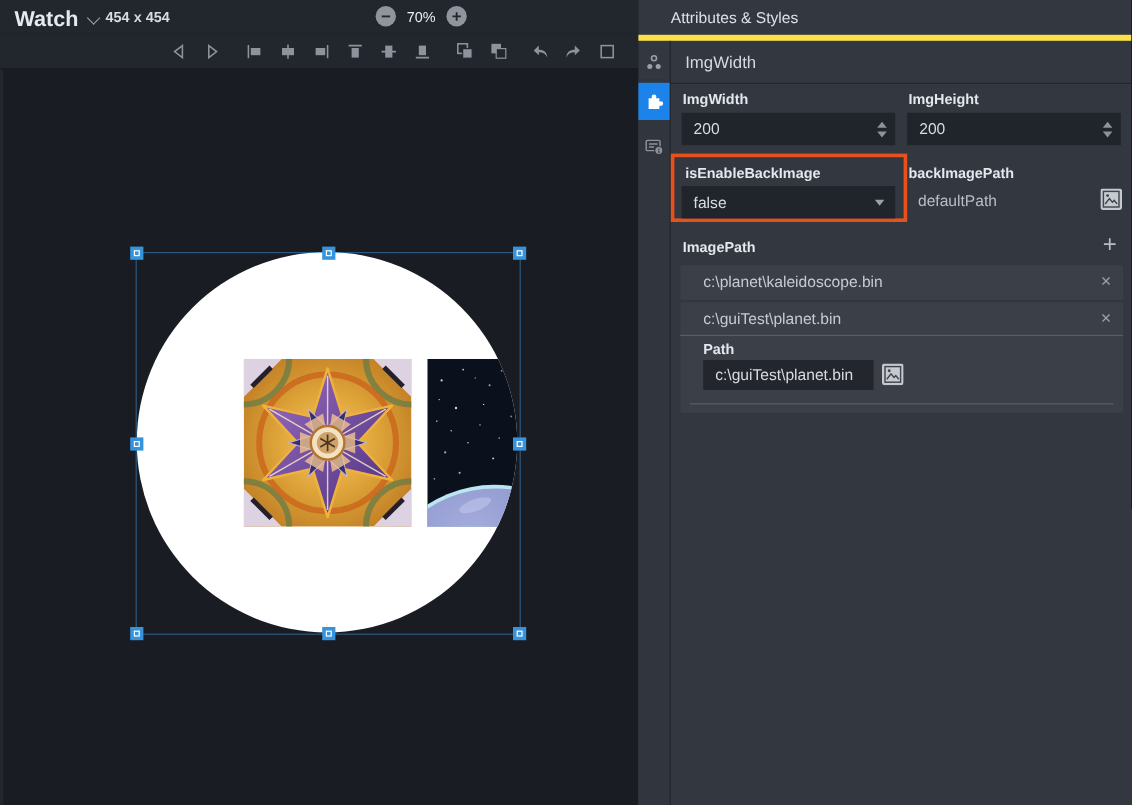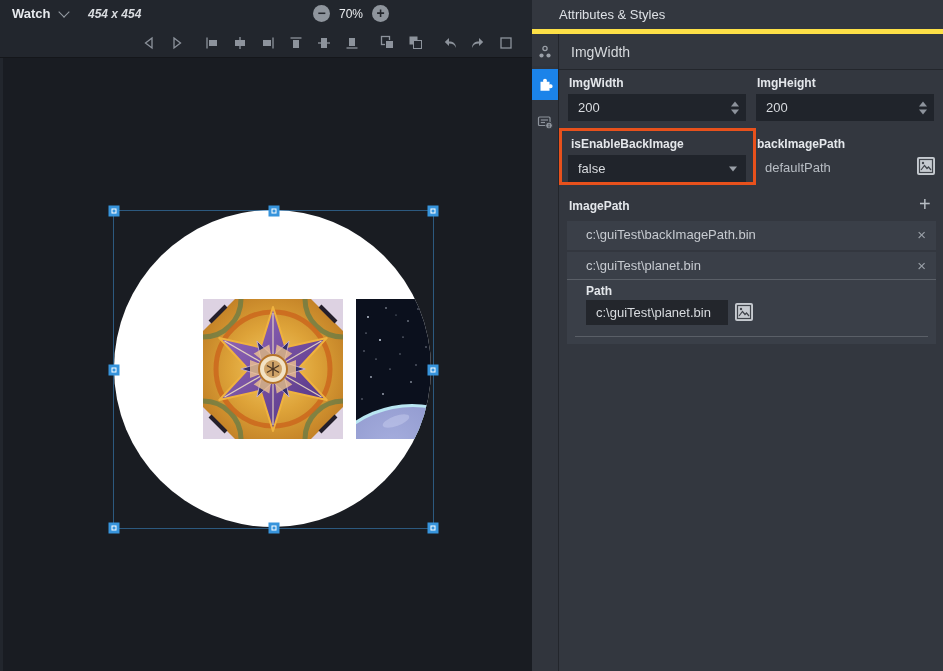--- a/index.html
+++ b/index.html
@@ -1,25 +1,25 @@
 <!DOCTYPE html>
 <html><head>
 <meta charset="utf-8">
 <style>
   html,body{margin:0;padding:0;background:#101216;}
   .app{position:relative;width:943px;height:671px;overflow:hidden;
        font-family:"Liberation Sans",sans-serif;background:#191c22;
        -webkit-font-smoothing:antialiased;}
   
   .topbar{position:absolute;left:0;top:0;width:532px;height:28px;background:#22262d;}
-  .watch{position:absolute;left:12px;top:6px;color:#e6e9ed;font-size:13px;font-weight:bold;
+  .watch{position:absolute;left:12px;top:6px;color:#e6e9ed;font-size:18px;font-weight:bold;
          display:flex;align-items:center;cursor:pointer;}
   .chev{display:inline-block;width:7px;height:7px;border-left:1.6px solid #969ca4;
         border-bottom:1.6px solid #969ca4;transform:rotate(-45deg);margin-left:9px;margin-top:-3px;}
-  .size-label{position:absolute;left:88px;top:7px;color:#d8dbdf;font-size:12px;font-weight:bold;font-style:italic;}
+  .size-label{position:absolute;left:88px;top:7px;color:#d8dbdf;font-size:12px;font-weight:bold;}
   .zoomctl{position:absolute;left:313px;top:5px;display:flex;align-items:center;gap:9px;}
   .zbtn{width:17px;height:17px;border-radius:50%;background:#8f959d;color:#23262c;
         font-size:14px;line-height:16px;text-align:center;font-weight:bold;cursor:pointer;}
   .zoom-level{color:#eceef1;font-size:12px;font-weight:normal;}
   
   .toolbar{position:absolute;left:0;top:28px;width:532px;height:30px;background:#22262d;
            border-bottom:1px solid #14161a;display:flex;align-items:center;
            padding-left:138px;box-sizing:border-box;}
   .tbtn{width:22px;height:22px;min-width:22px;display:flex;align-items:center;justify-content:center;
         margin-right:6px;cursor:pointer;}
@@ -393,21 +393,21 @@
             <polyline points="4,13 7.5,8.5 10,11.5 11.5,10 14,13" fill="none" stroke="#41454c" stroke-width="1.2"></polyline>
             <circle cx="6" cy="6" r="1.2" fill="#41454c"></circle>
           </svg>
         </div>
 
         <div class="flabel" style="left:10px;top:133px">ImagePath</div>
         <div class="plusbtn" style="left:360px;top:129px">+</div>
 
         <div class="pitem" style="top:155px;height:29px">
           <div class="pitem-head">
-            <div class="pitem-path">c:\guiTest\backImagePath.bin</div>
+            <div class="pitem-path">c:\planet\kaleidoscope.bin</div>
             <div class="xbtn">×</div>
           </div>
         </div>
 
         <div class="pitem item-expanded" style="top:186px;height:92px">
           <div class="pitem-head">
             <div class="pitem-path">c:\guiTest\planet.bin</div>
             <div class="xbtn">×</div>
           </div>
           <div class="flabel" style="left:19px;top:32px;position:absolute">Path</div>

